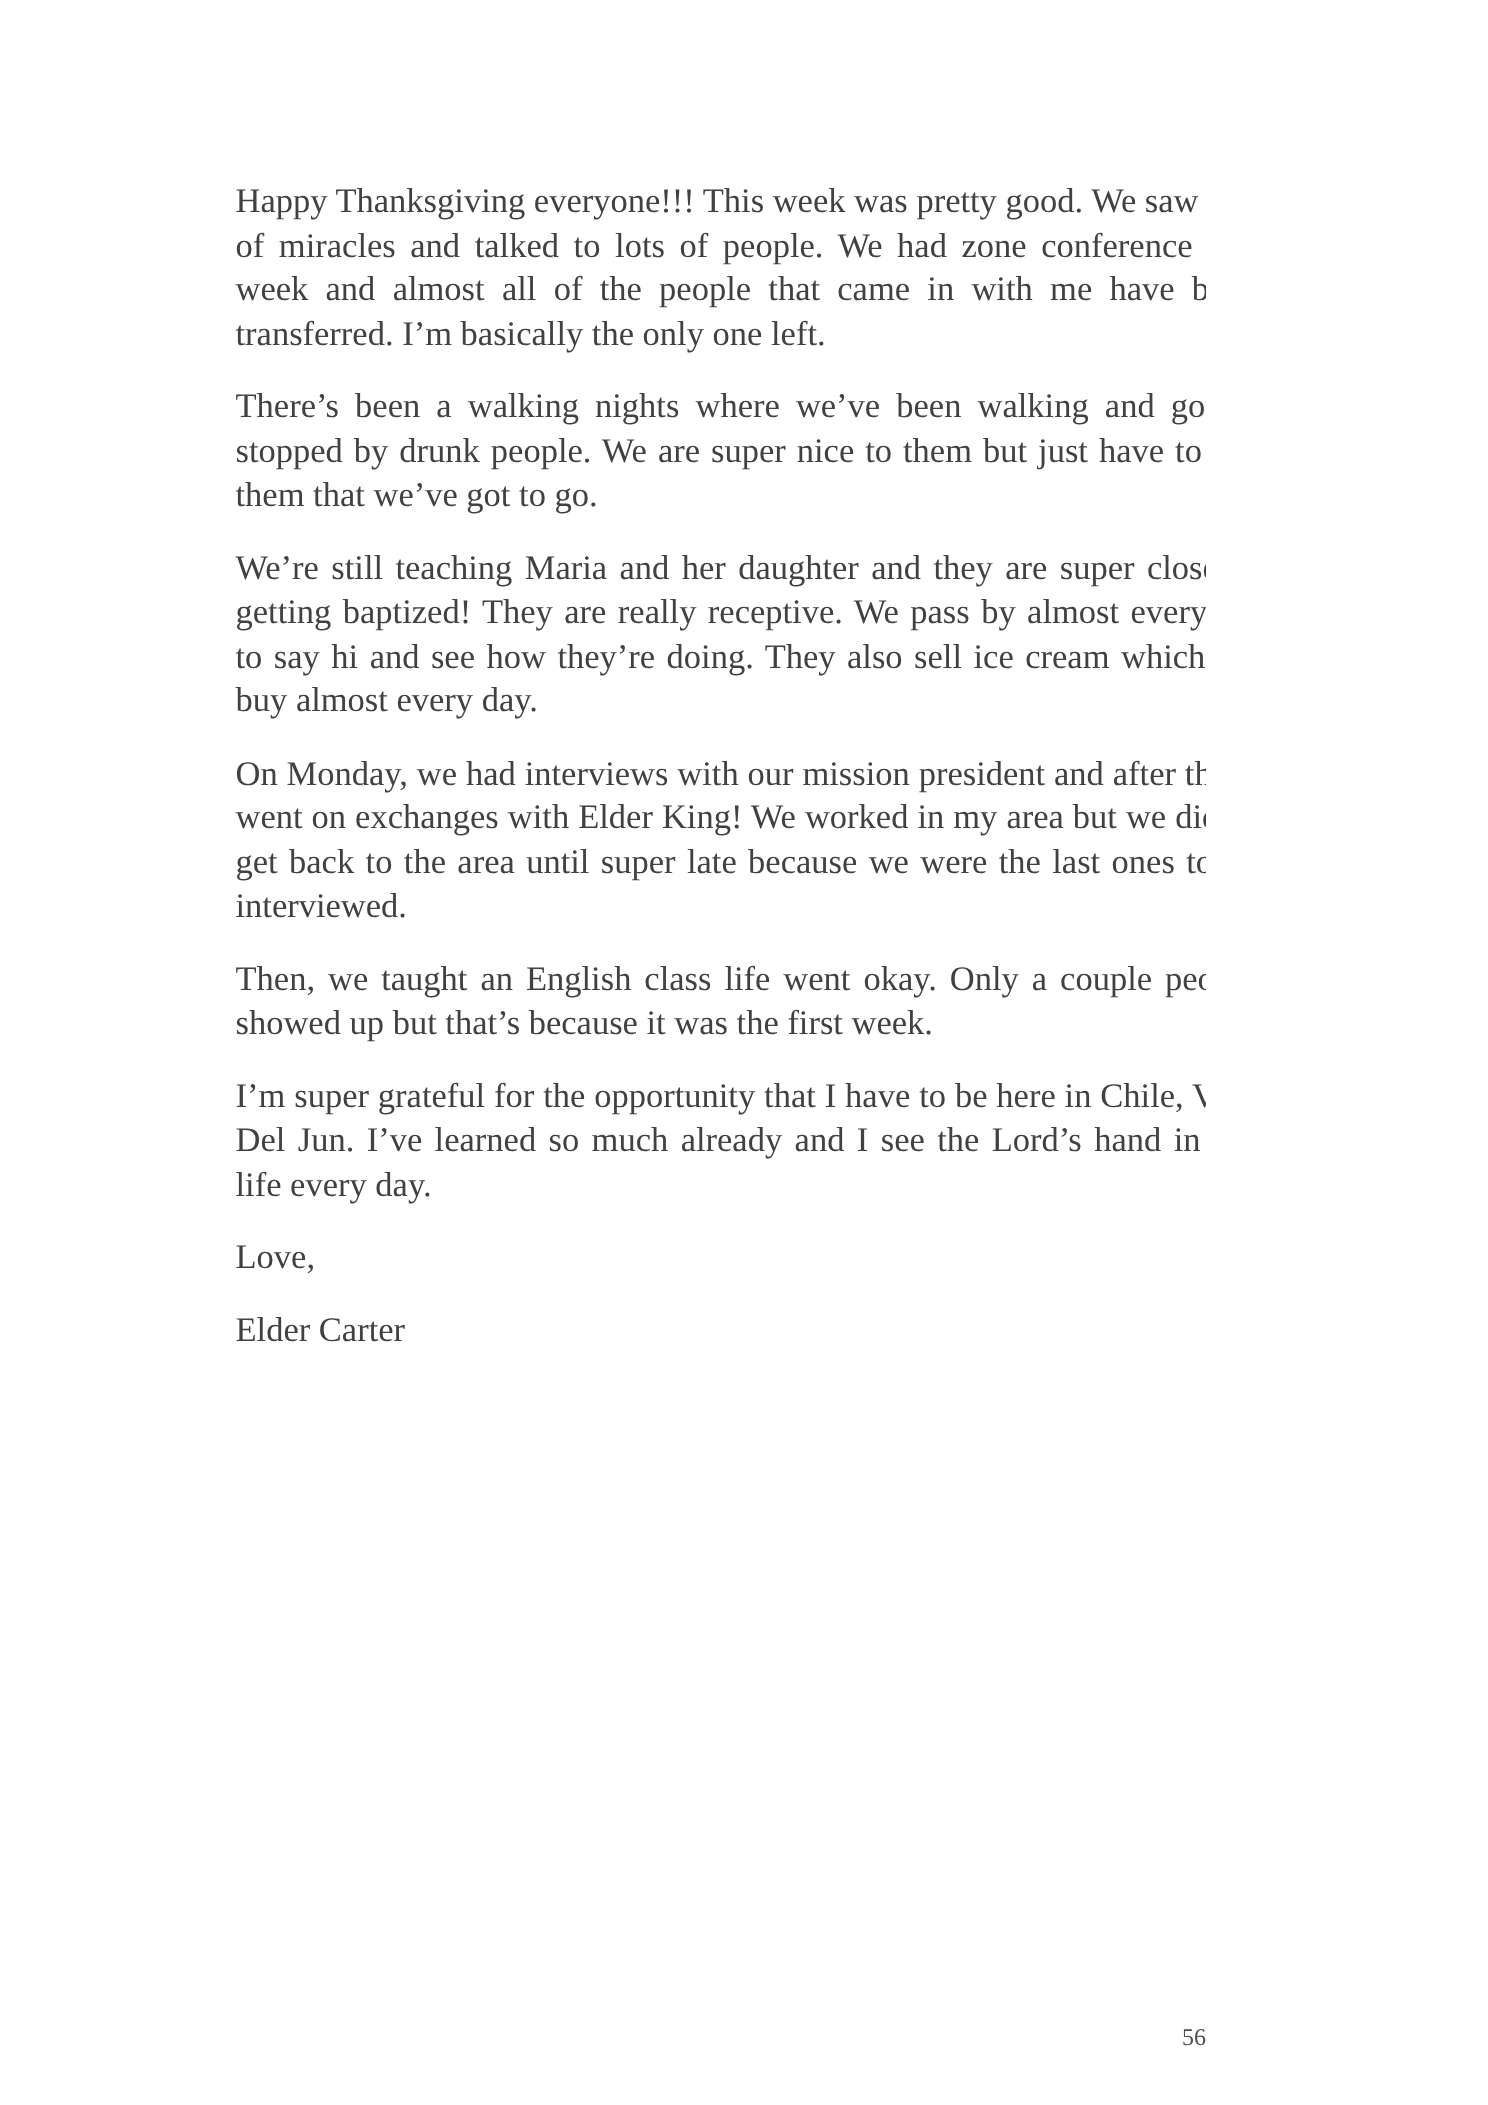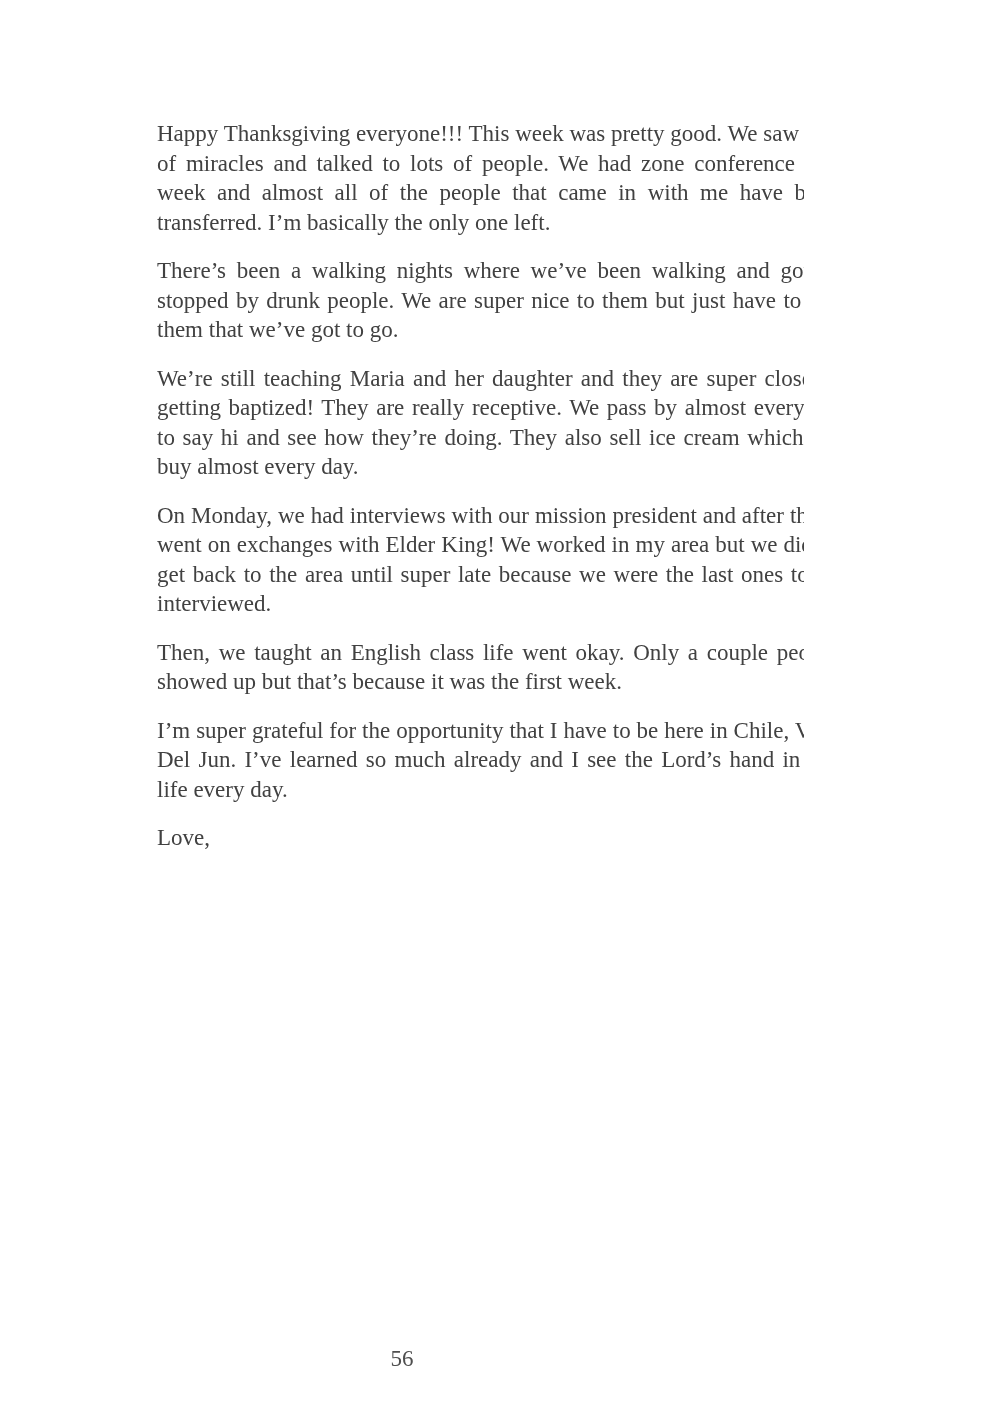--- a/index.html
+++ b/index.html
@@ -35,33 +35,34 @@
   }
   .letter-body p.closing,
   .letter-body p.signature {
     text-align: left;
   }
   .page-number {
     position: absolute;
     top: 1348px;
     left: 0;
     width: 100%;
-    text-align: center;
-    font-size: 23px;
+    text-align: right;
+    font-size: 16px;
     line-height: 22px;
     color: #4f4f4f;
   }
 </style>
 </head>
 <body>
 
 <div class="page">
   <div class="letter-body">
     <p>Happy Thanksgiving everyone!!! This week was pretty good. We saw lots of miracles and talked to lots of people. We had zone conference this week and almost all of the people that came in with me have been transferred. I’m basically the only one left.</p>
     <p>There’s been a walking nights where we’ve been walking and gotten stopped by drunk people. We are super nice to them but just have to tell them that we’ve got to go.</p>
     <p>We’re still teaching Maria and her daughter and they are super close to getting baptized! They are really receptive. We pass by almost everyday to say hi and see how they’re doing. They also sell ice cream which we buy almost every day.</p>
     <p>On Monday, we had interviews with our mission president and after that I went on exchanges with Elder King! We worked in my area but we didn’t get back to the area until super late because we were the last ones to be interviewed.</p>
     <p>Then, we taught an English class life went okay. Only a couple people showed up but that’s because it was the first week.</p>
     <p>I’m super grateful for the opportunity that I have to be here in Chile, Viña Del Jun. I’ve learned so much already and I see the Lord’s hand in my life every day.</p>
     <p class="closing">Love,</p>
+    <p class="signature">Elder Carter</p>
   </div>
   <div class="page-number">56</div>
 </div>
 
 </body></html>

